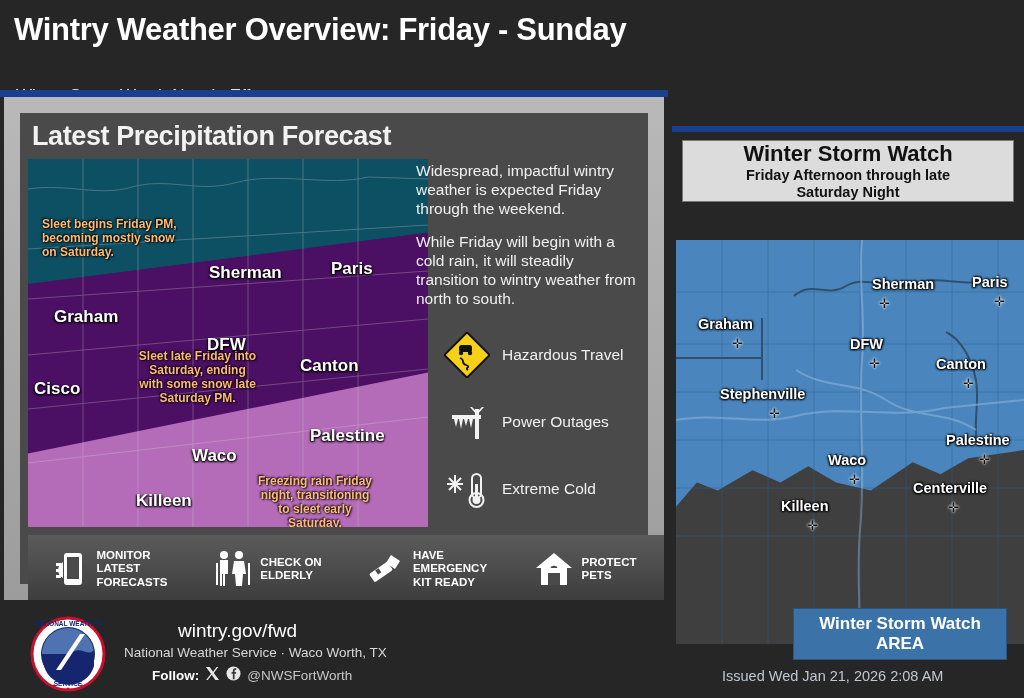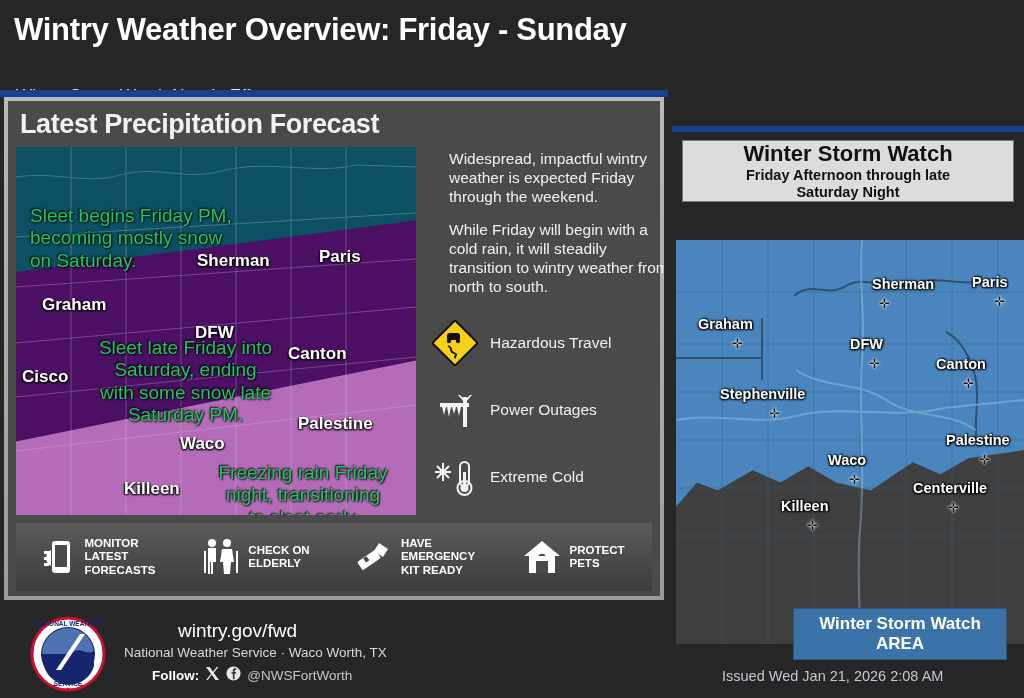--- a/index.html
+++ b/index.html
@@ -23,21 +23,21 @@
   }
 
   
   .left-accent {
     position: absolute; left: 0; top: 90px; width: 668px; height: 7px;
     background: #1b3f8f;
   }
   .left-panel {
     position: absolute; left: 4px; top: 97px; width: 660px; height: 503px;
     background: linear-gradient(180deg,#b9b9b9 0%, #9c9c9c 100%);
-    padding: 4px;
+    padding: 16px;
     clip-path: polygon(0 0, 100% 0, 100% 100%, 0 100%);
   }
   .left-inner {
     position: relative; width: 100%; height: 100%;
     background: #4a4a4a;
   }
   .panel-head {
     position: absolute; left: 12px; top: 8px;
     font-size: 27px; font-weight: bold; color: #f2f2f2;
     letter-spacing: -0.4px;
@@ -61,27 +61,27 @@
   }
   .cty-lines {
     position: absolute; inset: 0; opacity: .28;
   }
   .precip-label {
     position: absolute; color: #ffffff; font-weight: bold;
     text-shadow: 1px 1px 2px #000, -1px 1px 2px #000;
     font-size: 17px; white-space: nowrap;
   }
   .precip-note {
-    position: absolute; color: #22c55e; font-weight: normal;
+    position: absolute; color: #fdba74; font-weight: bold;
     text-shadow: 1px 1px 2px #000, -1px -1px 2px #000;
-    font-size: 19px; line-height: 1.18;
-  }
-
-  
-  .ctr-col { position: absolute; left: 441px; top: 48px; width: 224px; }
+    font-size: 12px; line-height: 1.18;
+  }
+
+  
+  .ctr-col { position: absolute; left: 396px; top: 48px; width: 224px; }
   .ctr-p {
     color: #f0f0f0; font-size: 15.5px; line-height: 1.24;
     margin-bottom: 13px;
   }
   .hazards { position: absolute; left: 418px; top: 208px; width: 230px; }
   .haz-row {
     display: flex; align-items: center; height: 67px;
   }
   .haz-ico { width: 58px; display: flex; justify-content: center; align-items: center; }
   .haz-lbl { color: #f0f0f0; font-size: 15.5px; padding-left: 6px; }

